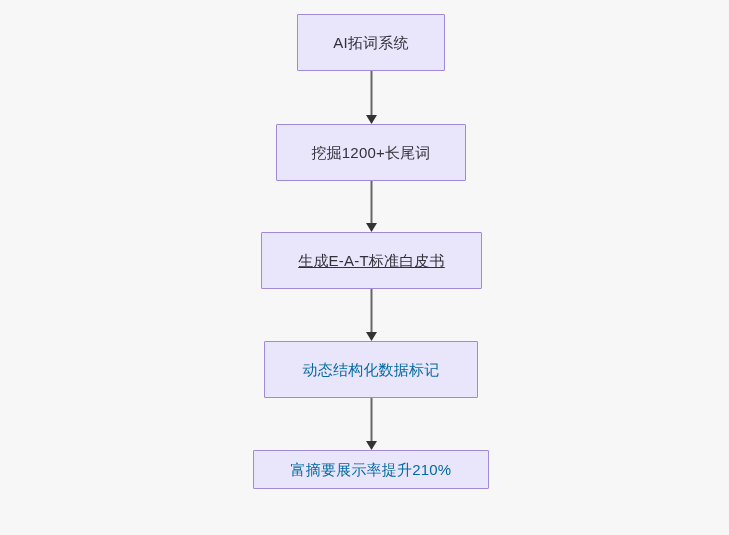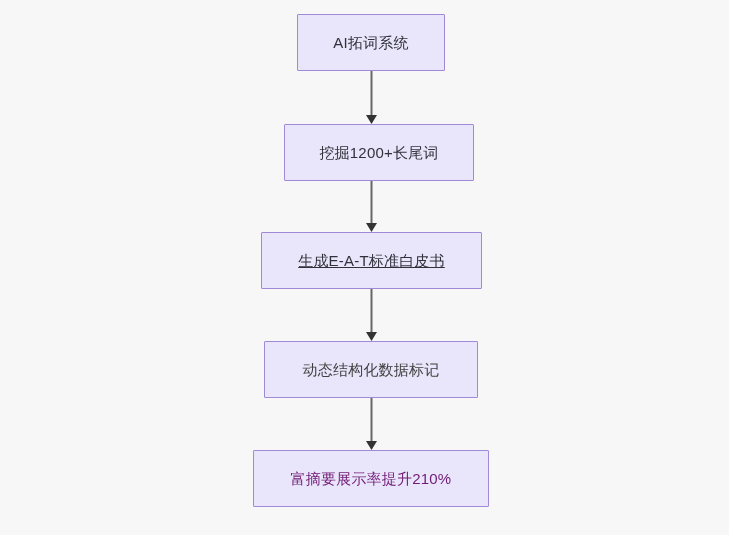--- a/index.html
+++ b/index.html
@@ -73,25 +73,25 @@
     </div>
     <div class="edge" style="left: 365.5px; top: 398px; width: 11px; height: 52px;">
       <svg width="11" height="52" viewBox="0 0 11 52">
         <line x1="5.5" y1="0" x2="5.5" y2="44" stroke="#666666" stroke-width="2"></line>
         <polygon points="0,43 11,43 5.5,52" fill="#333333"></polygon>
       </svg>
     </div>
     <div class="node" style="left: 297px; top: 14px; width: 148px; height: 57px; background: rgb(233, 230, 251); border-color: rgb(160, 138, 216); color: rgb(49, 49, 58);">
       <span class="node-label">AI拓词系统</span>
     </div>
-    <div class="node" style="left: 284px; top: 124px; width: 190px; height: 57px; background: rgb(233, 230, 251); border-color: rgb(160, 138, 216); color: rgb(49, 49, 58);">
+    <div class="node" style="left: 276px; top: 124px; width: 190px; height: 57px; background: rgb(233, 230, 251); border-color: rgb(160, 138, 216); color: rgb(49, 49, 58);">
       <span class="node-label">挖掘1200+长尾词</span>
     </div>
     <div class="node" style="left: 261px; top: 232px; width: 221px; height: 57px; background: rgb(233, 230, 251); border-color: rgb(160, 138, 216); color: rgb(49, 49, 58); text-decoration: underline;">
       <span class="node-label">生成E-A-T标准白皮书</span>
     </div>
-    <div class="node" style="left: 264px; top: 341px; width: 214px; height: 57px; background: rgb(233, 230, 251); border-color: rgb(160, 138, 216); color: #404040;">
+    <div class="node" style="left: 264px; top: 341px; width: 214px; height: 57px; background: rgb(233, 230, 251); border-color: rgb(160, 138, 216); color: #0369a1;">
       <span class="node-label">动态结构化数据标记</span>
     </div>
-    <div class="node" style="left: 253px; top: 450px; width: 236px; height: 57px; background: rgb(233, 230, 251); border-color: rgb(160, 138, 216); color: #701a75;">
+    <div class="node" style="left: 253px; top: 450px; width: 236px; height: 39px; background: rgb(233, 230, 251); border-color: rgb(160, 138, 216); color: #0369a1;">
       <span class="node-label">富摘要展示率提升210%</span>
     </div>
   </div>
 
 </body></html>

